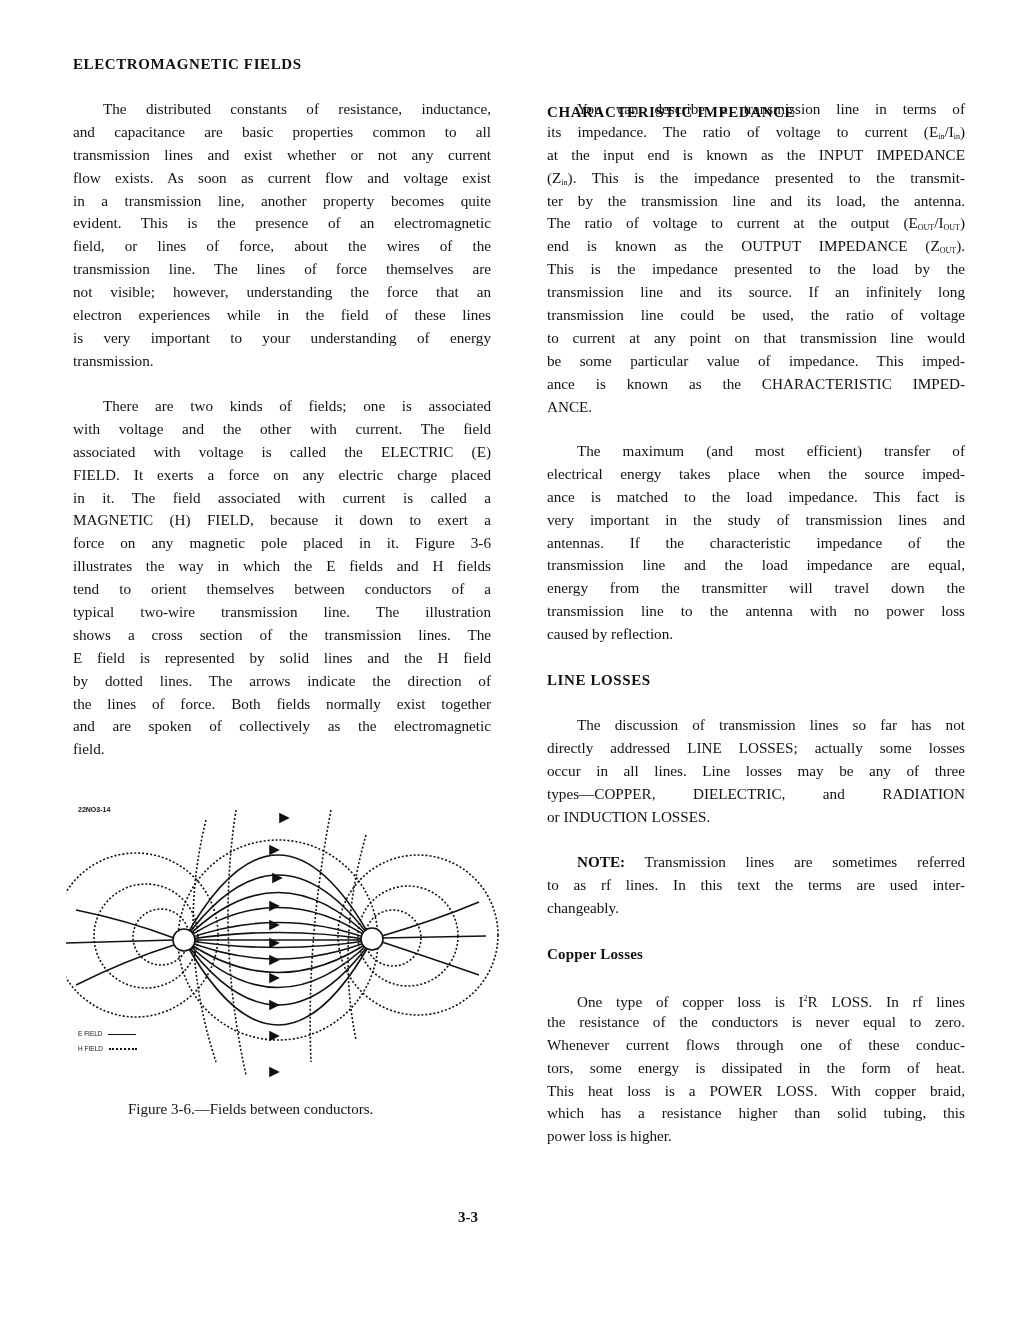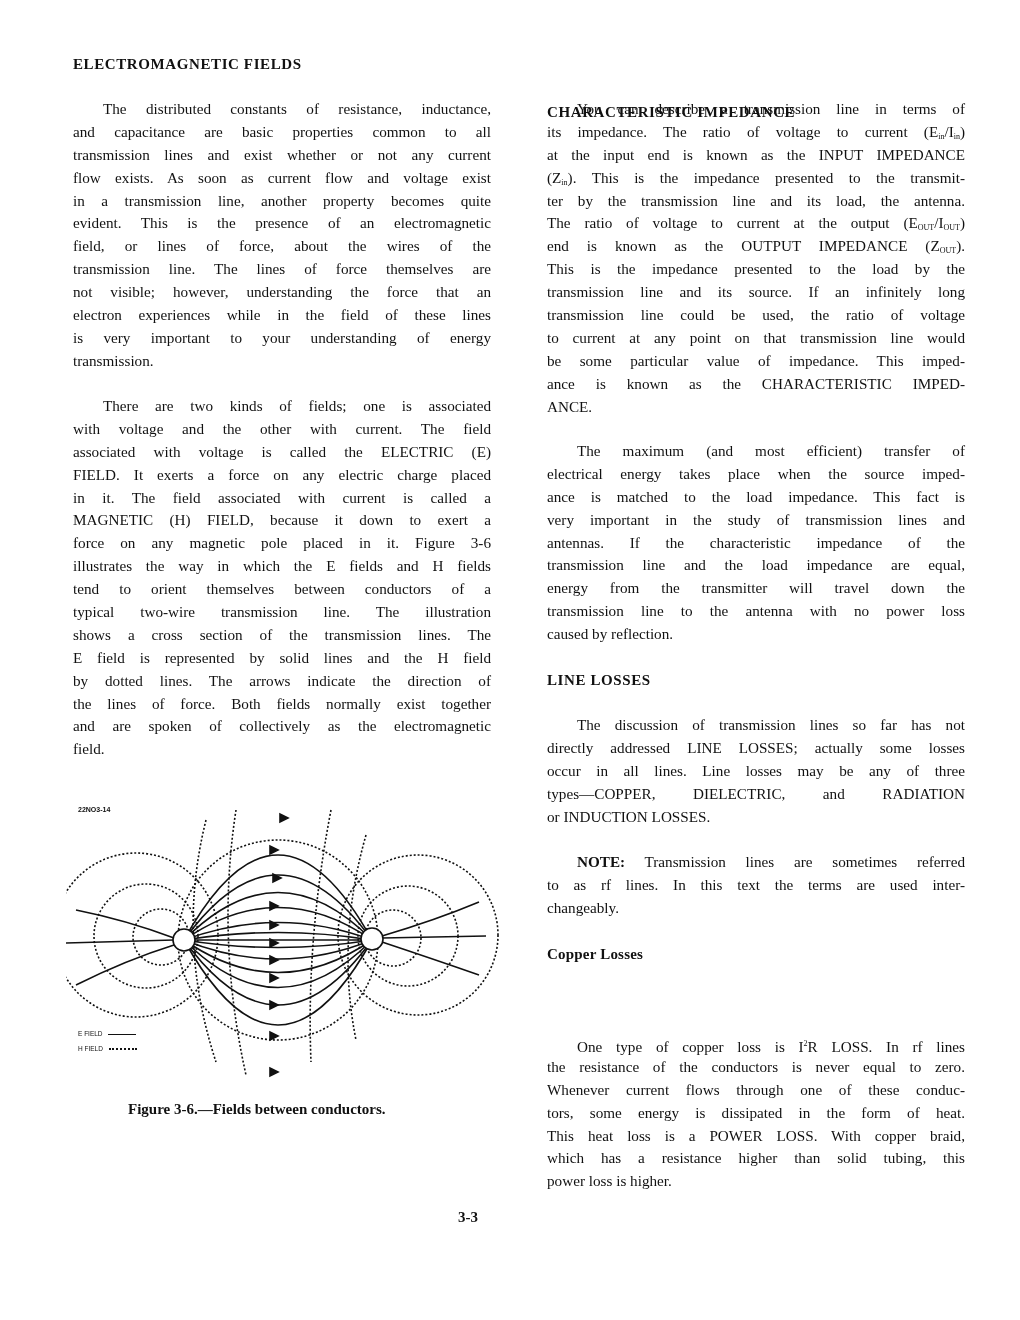--- a/index.html
+++ b/index.html
@@ -12,21 +12,21 @@
   .para { position: absolute; left: 0; width: 100%; font-size: 15.2px; line-height: 22.9px; }
   .line { display: block; text-align: justify; text-align-last: justify; white-space: nowrap; height: 22.9px; }
   .line.last { text-align-last: left; }
   .line.indent { padding-left: 30px; }
   .sub { font-size: 8px; vertical-align: -2px; }
   .sup { font-size: 8px; vertical-align: 6px; }
   .figure { position: absolute; left: 66px; top: 800px; width: 434px; height: 280px; }
   .figure svg { display: block; }
   .fig-id { position: absolute; left: 12px; top: 6px; font-family: "Liberation Sans", sans-serif; font-size: 7px; font-weight: bold; }
   .legend { position: absolute; left: 12px; font-family: "Liberation Sans", sans-serif; font-size: 6.5px; }
-  .caption { position: absolute; left: 128px; top: 1101px; font-weight: bold; font-size: 15px; white-space: nowrap; }
+  .caption { position: absolute; left: 128px; top: 1101px; font-weight: normal; font-size: 15px; white-space: nowrap; }
   .pagenum { position: absolute; left: 0; width: 936px; top: 1209px; text-align: center; font-weight: bold; font-size: 15px; }
 </style>
 </head>
 <body>
 
 <div class="col col-left">
   <div class="heading" style="top:56px;">ELECTROMAGNETIC  FIELDS</div>
 
   <div class="para" style="top:98px;">
     <span class="line indent">The distributed constants of resistance, inductance,</span>
@@ -176,21 +176,21 @@
   </div>
 
   <div class="para" style="top:851px;">
     <span class="line indent"><b>NOTE:</b> <span>Transmission lines are sometimes referred</span></span>
     <span class="line">to as rf lines. In this text the terms are used inter-</span>
     <span class="line last">changeably.</span>
   </div>
 
   <div class="heading" style="top:946px;letter-spacing:0.2px;">Copper Losses</div>
 
-  <div class="para" style="top:1033px;">
+  <div class="para" style="top:988px;">
     <span class="line indent"><span>One type of copper loss is I</span><span class="sup">2</span><span>R LOSS. In rf lines</span></span>
     <span class="line">the resistance of the conductors is never equal to zero.</span>
     <span class="line">Whenever current flows through one of these conduc-</span>
     <span class="line">tors, some energy is dissipated in the form of heat.</span>
     <span class="line">This heat loss is a POWER LOSS. With copper braid,</span>
     <span class="line">which has a resistance higher than solid tubing, this</span>
     <span class="line last">power loss is higher.</span>
   </div>
 </div>
 

